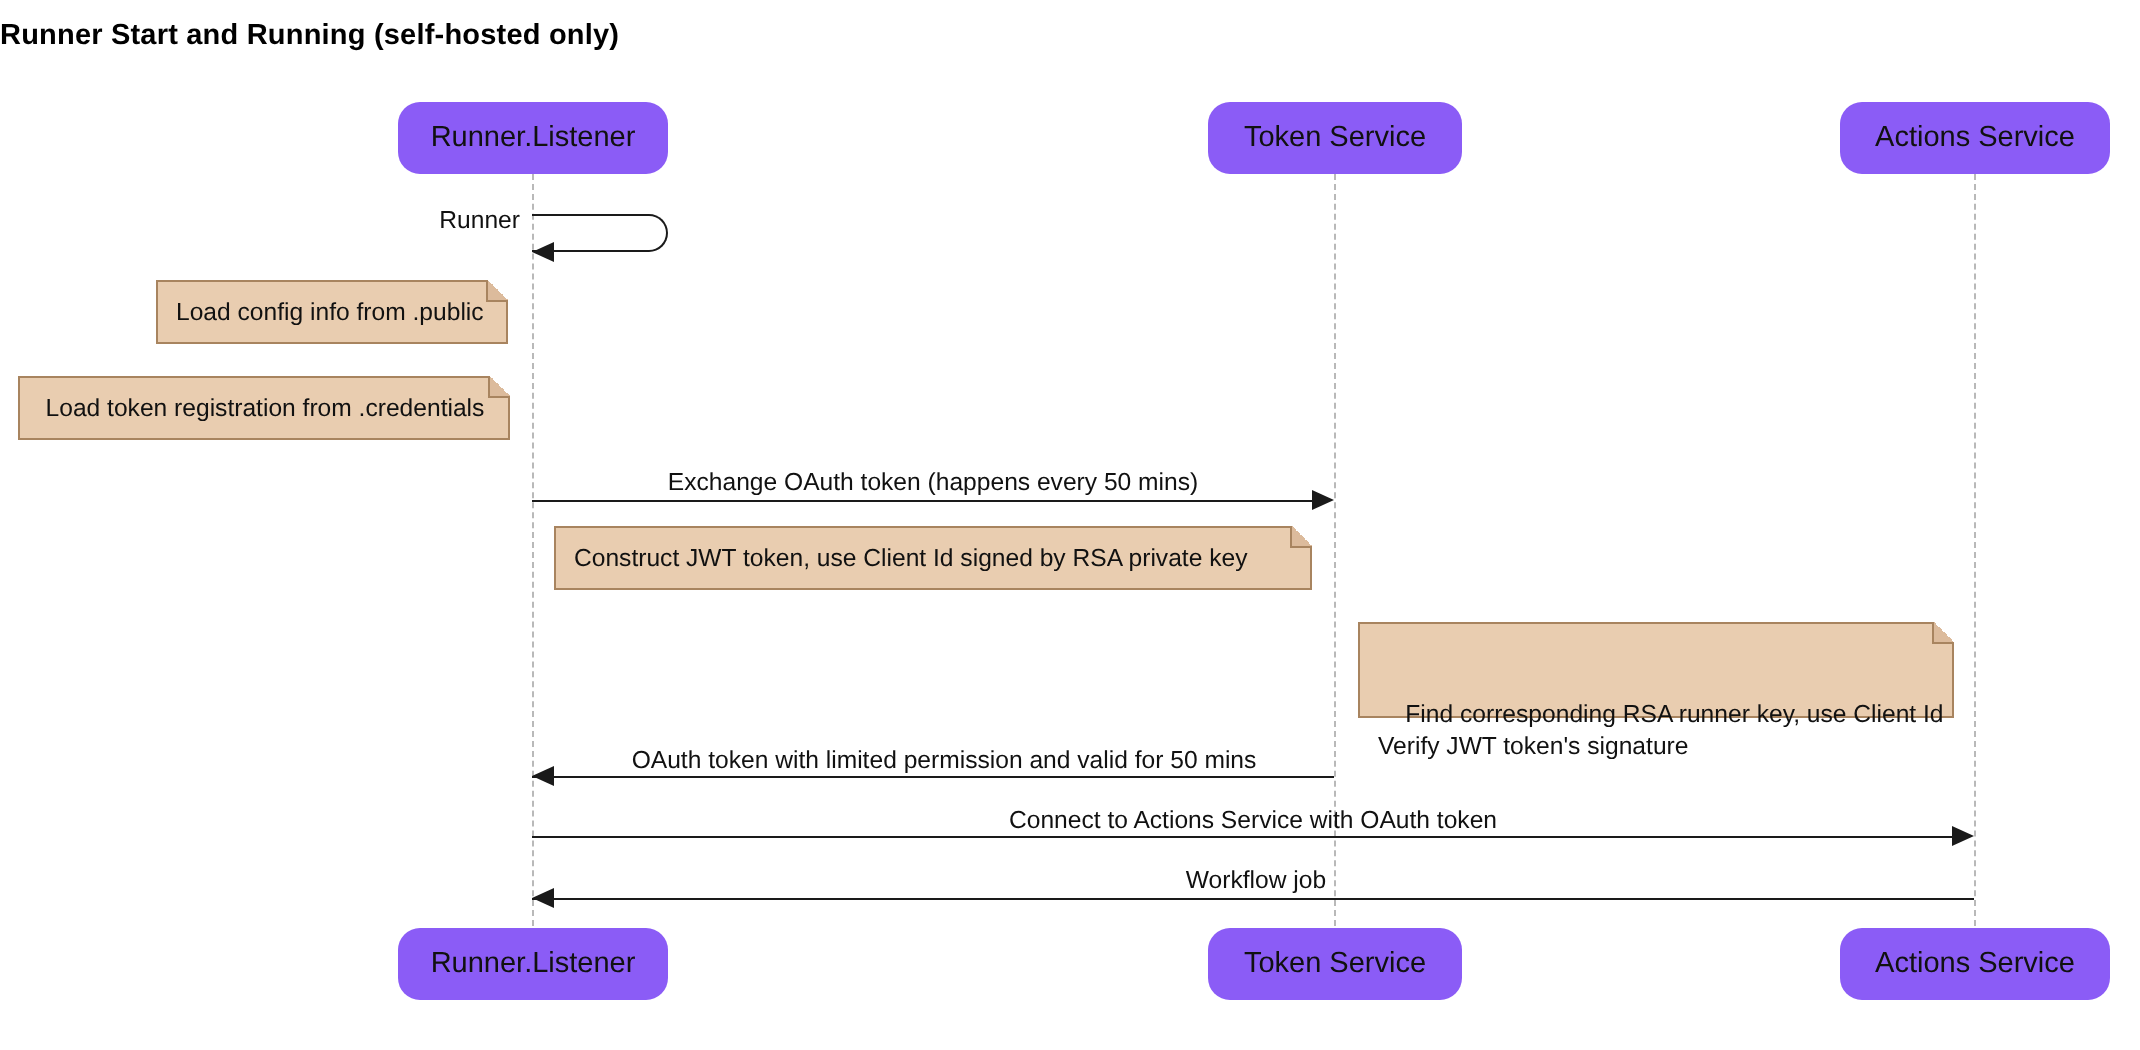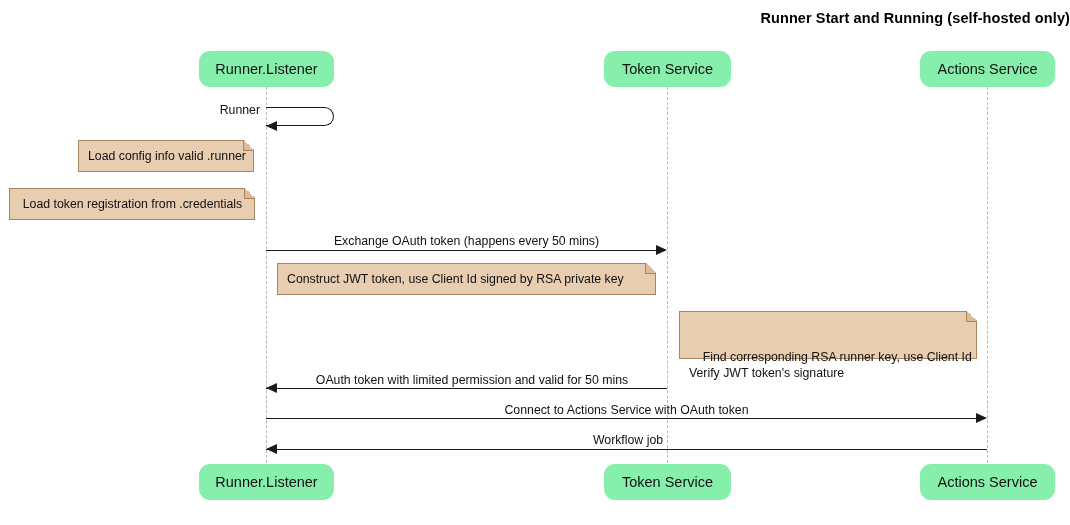--- a/index.html
+++ b/index.html
@@ -16,38 +16,38 @@
     width: 1070px;
     height: 525px;
     background: #ffffff;
     overflow: hidden;
   }
   .title {
     position: absolute;
     left: 0;
     top: 10px;
     width: 1070px;
-    text-align: right;
+    text-align: left;
     font-size: 14.5px;
     font-weight: bold;
     color: #000000;
     letter-spacing: 0.1px;
   }
   .lifeline {
     position: absolute;
     top: 87px;
     width: 0;
     height: 376px;
     border-left: 1px dashed #b9b9b9;
   }
   .participant {
     position: absolute;
     height: 36px;
     border-radius: 11px;
-    background: #86efac;
+    background: #8b5cf6;
     display: flex;
     align-items: center;
     justify-content: center;
     font-size: 14.5px;
     color: #111111;
     box-sizing: border-box;
   }
   .note {
     position: absolute;
     background: #e9cdb0;
@@ -134,21 +134,21 @@
   <div class="participant" style="left:920px; top:464px; width:135px;">
     <span>Actions Service</span>
   </div>
 
   <div class="msg-label" style="left:180px; top:103px; width:80px; text-align:right;">Runner</div>
   <div class="selfloop" style="left:266px; top:107px; width:68px; height:19px;"></div>
   <div class="arrowhead left" style="left:266px; top:121px;"></div>
 
   <div class="note" style="left:78px; top:140px; width:176px; height:32px; display:flex; align-items:center;">
     <span class="fold"></span>
-    <span>Load config info valid .runner</span>
+    <span>Load config info from .public</span>
   </div>
 
   <div class="note" style="left:9px; top:188px; width:246px; height:32px; display:flex; align-items:center;justify-content:center;">
     <span class="fold"></span>
     <span>Load token registration from .credentials</span>
   </div>
 
   <div class="msg-label" style="left:266px; top:234px; width:401px;">Exchange OAuth token (happens every 50 mins)</div>
   <div class="msg" style="left:266px; top:250px; width:390px;"></div>
   <div class="arrowhead right" style="left:656px; top:245px;"></div>

